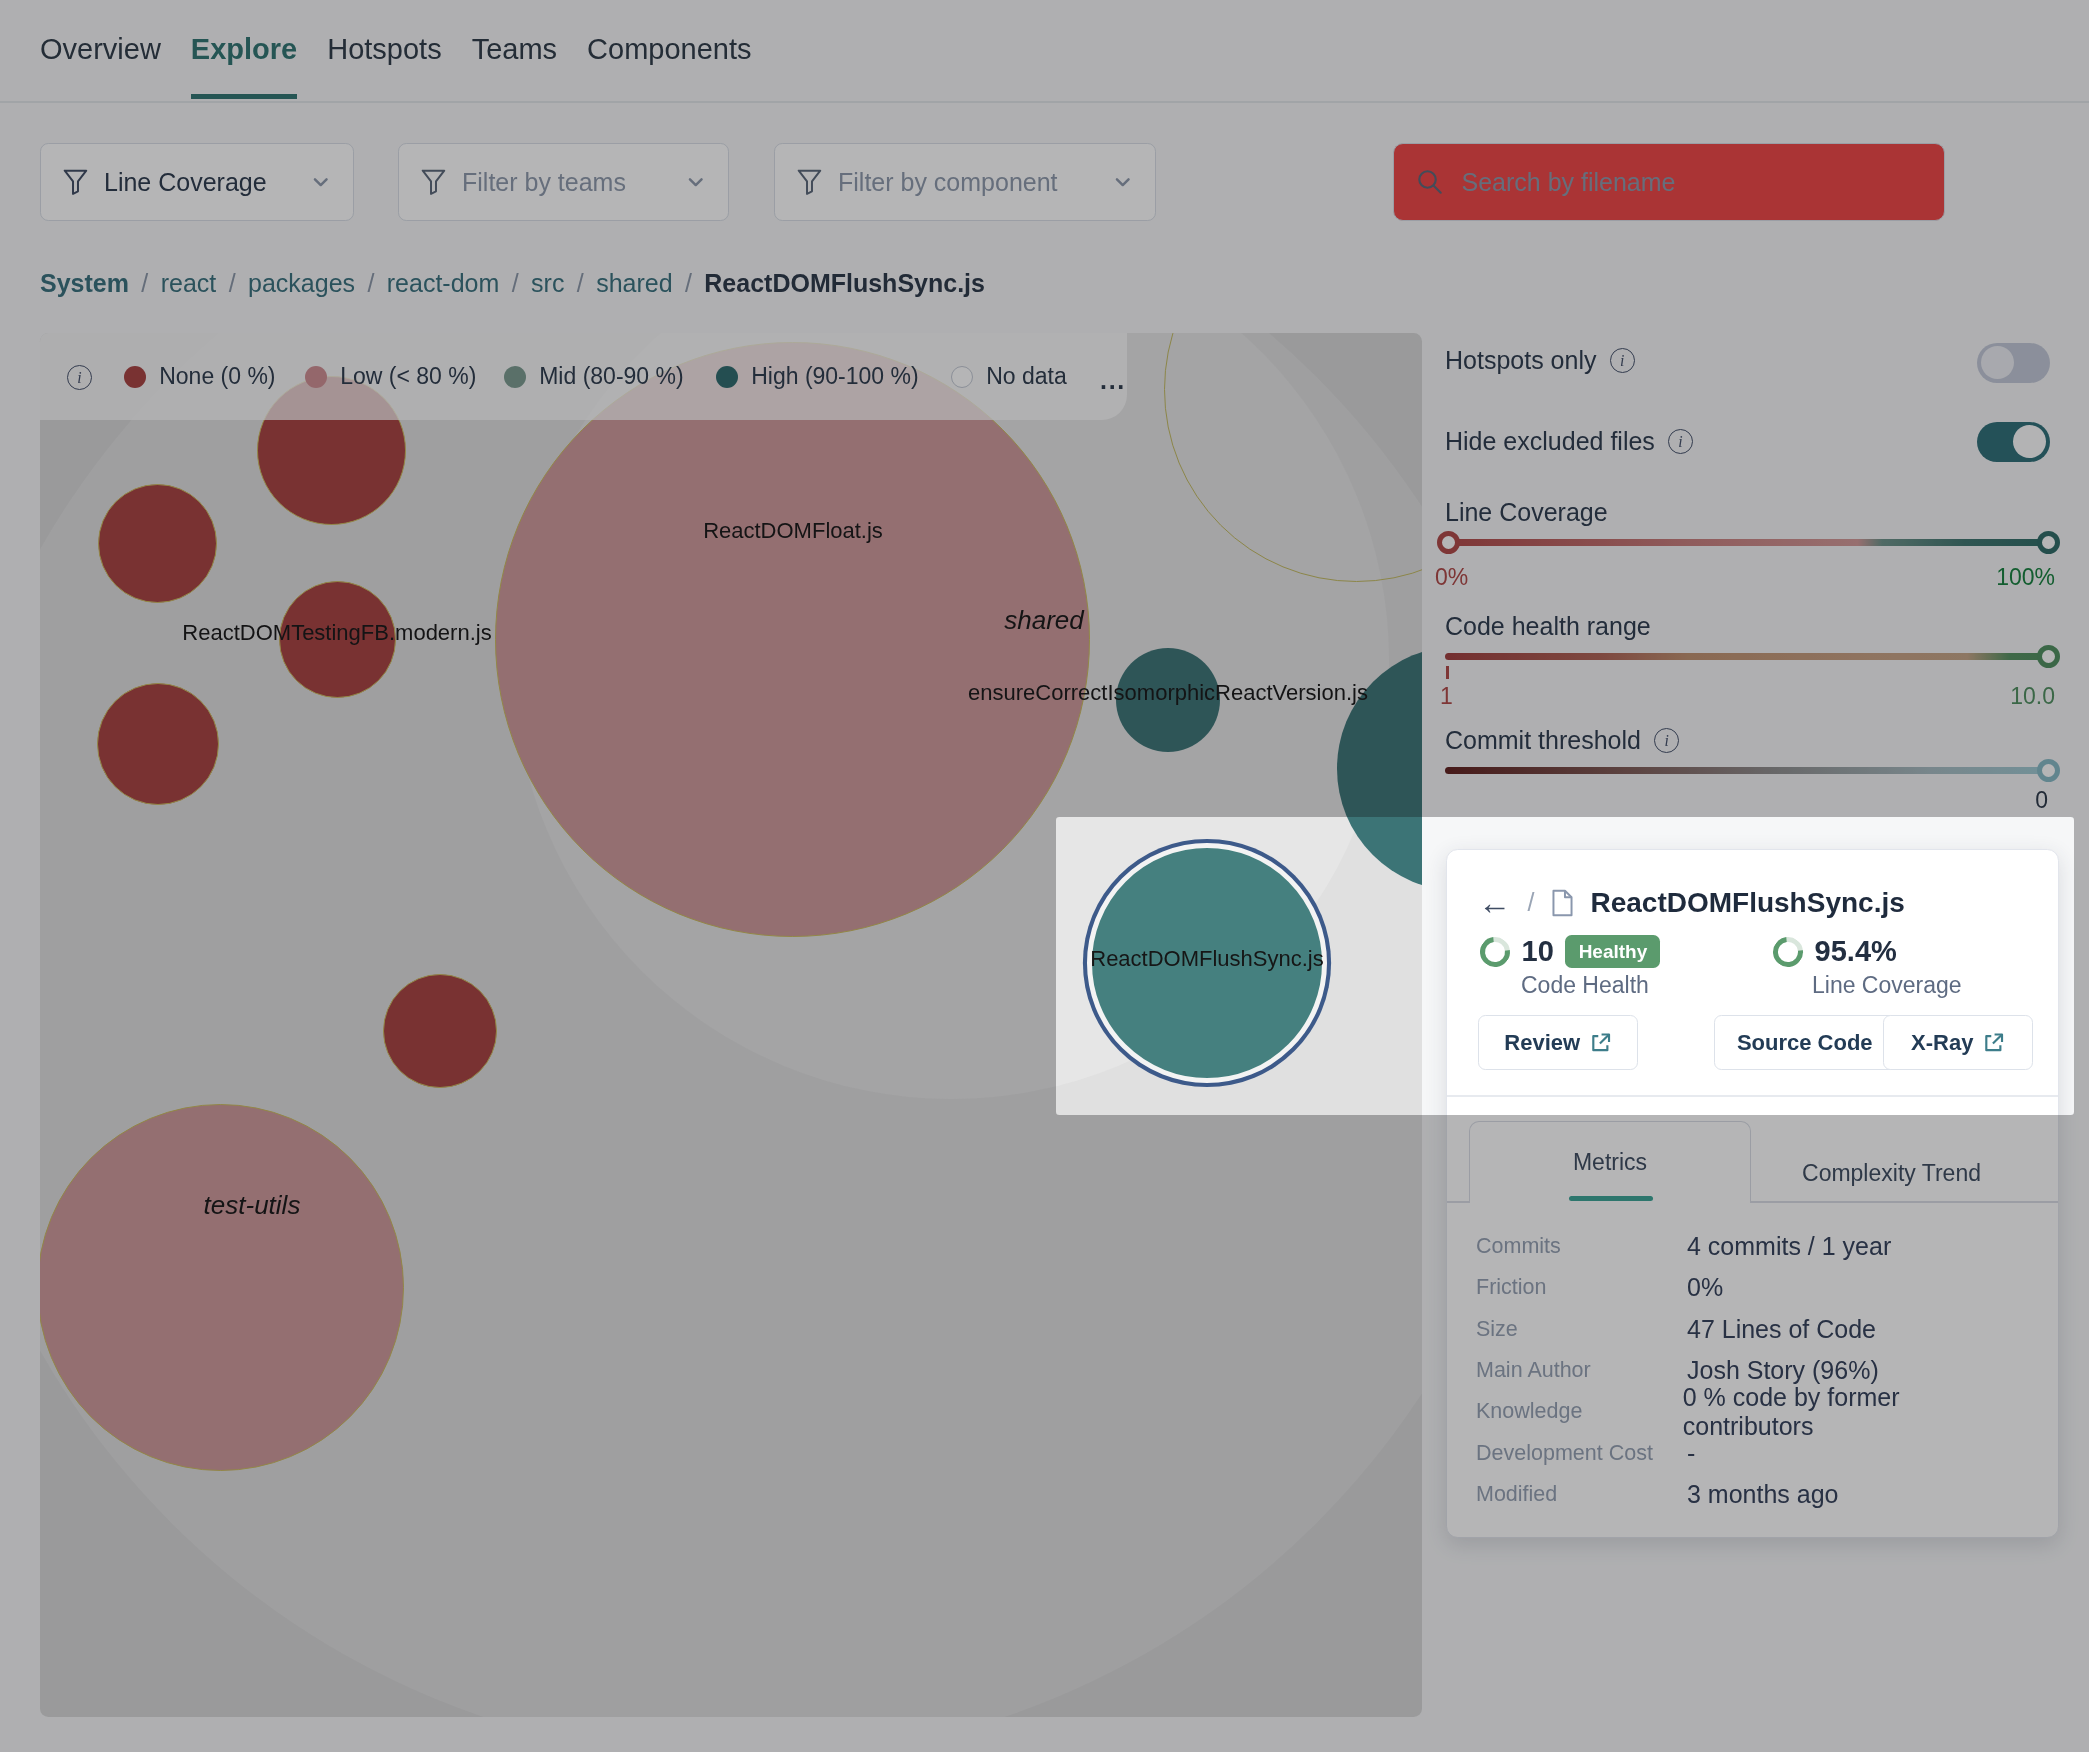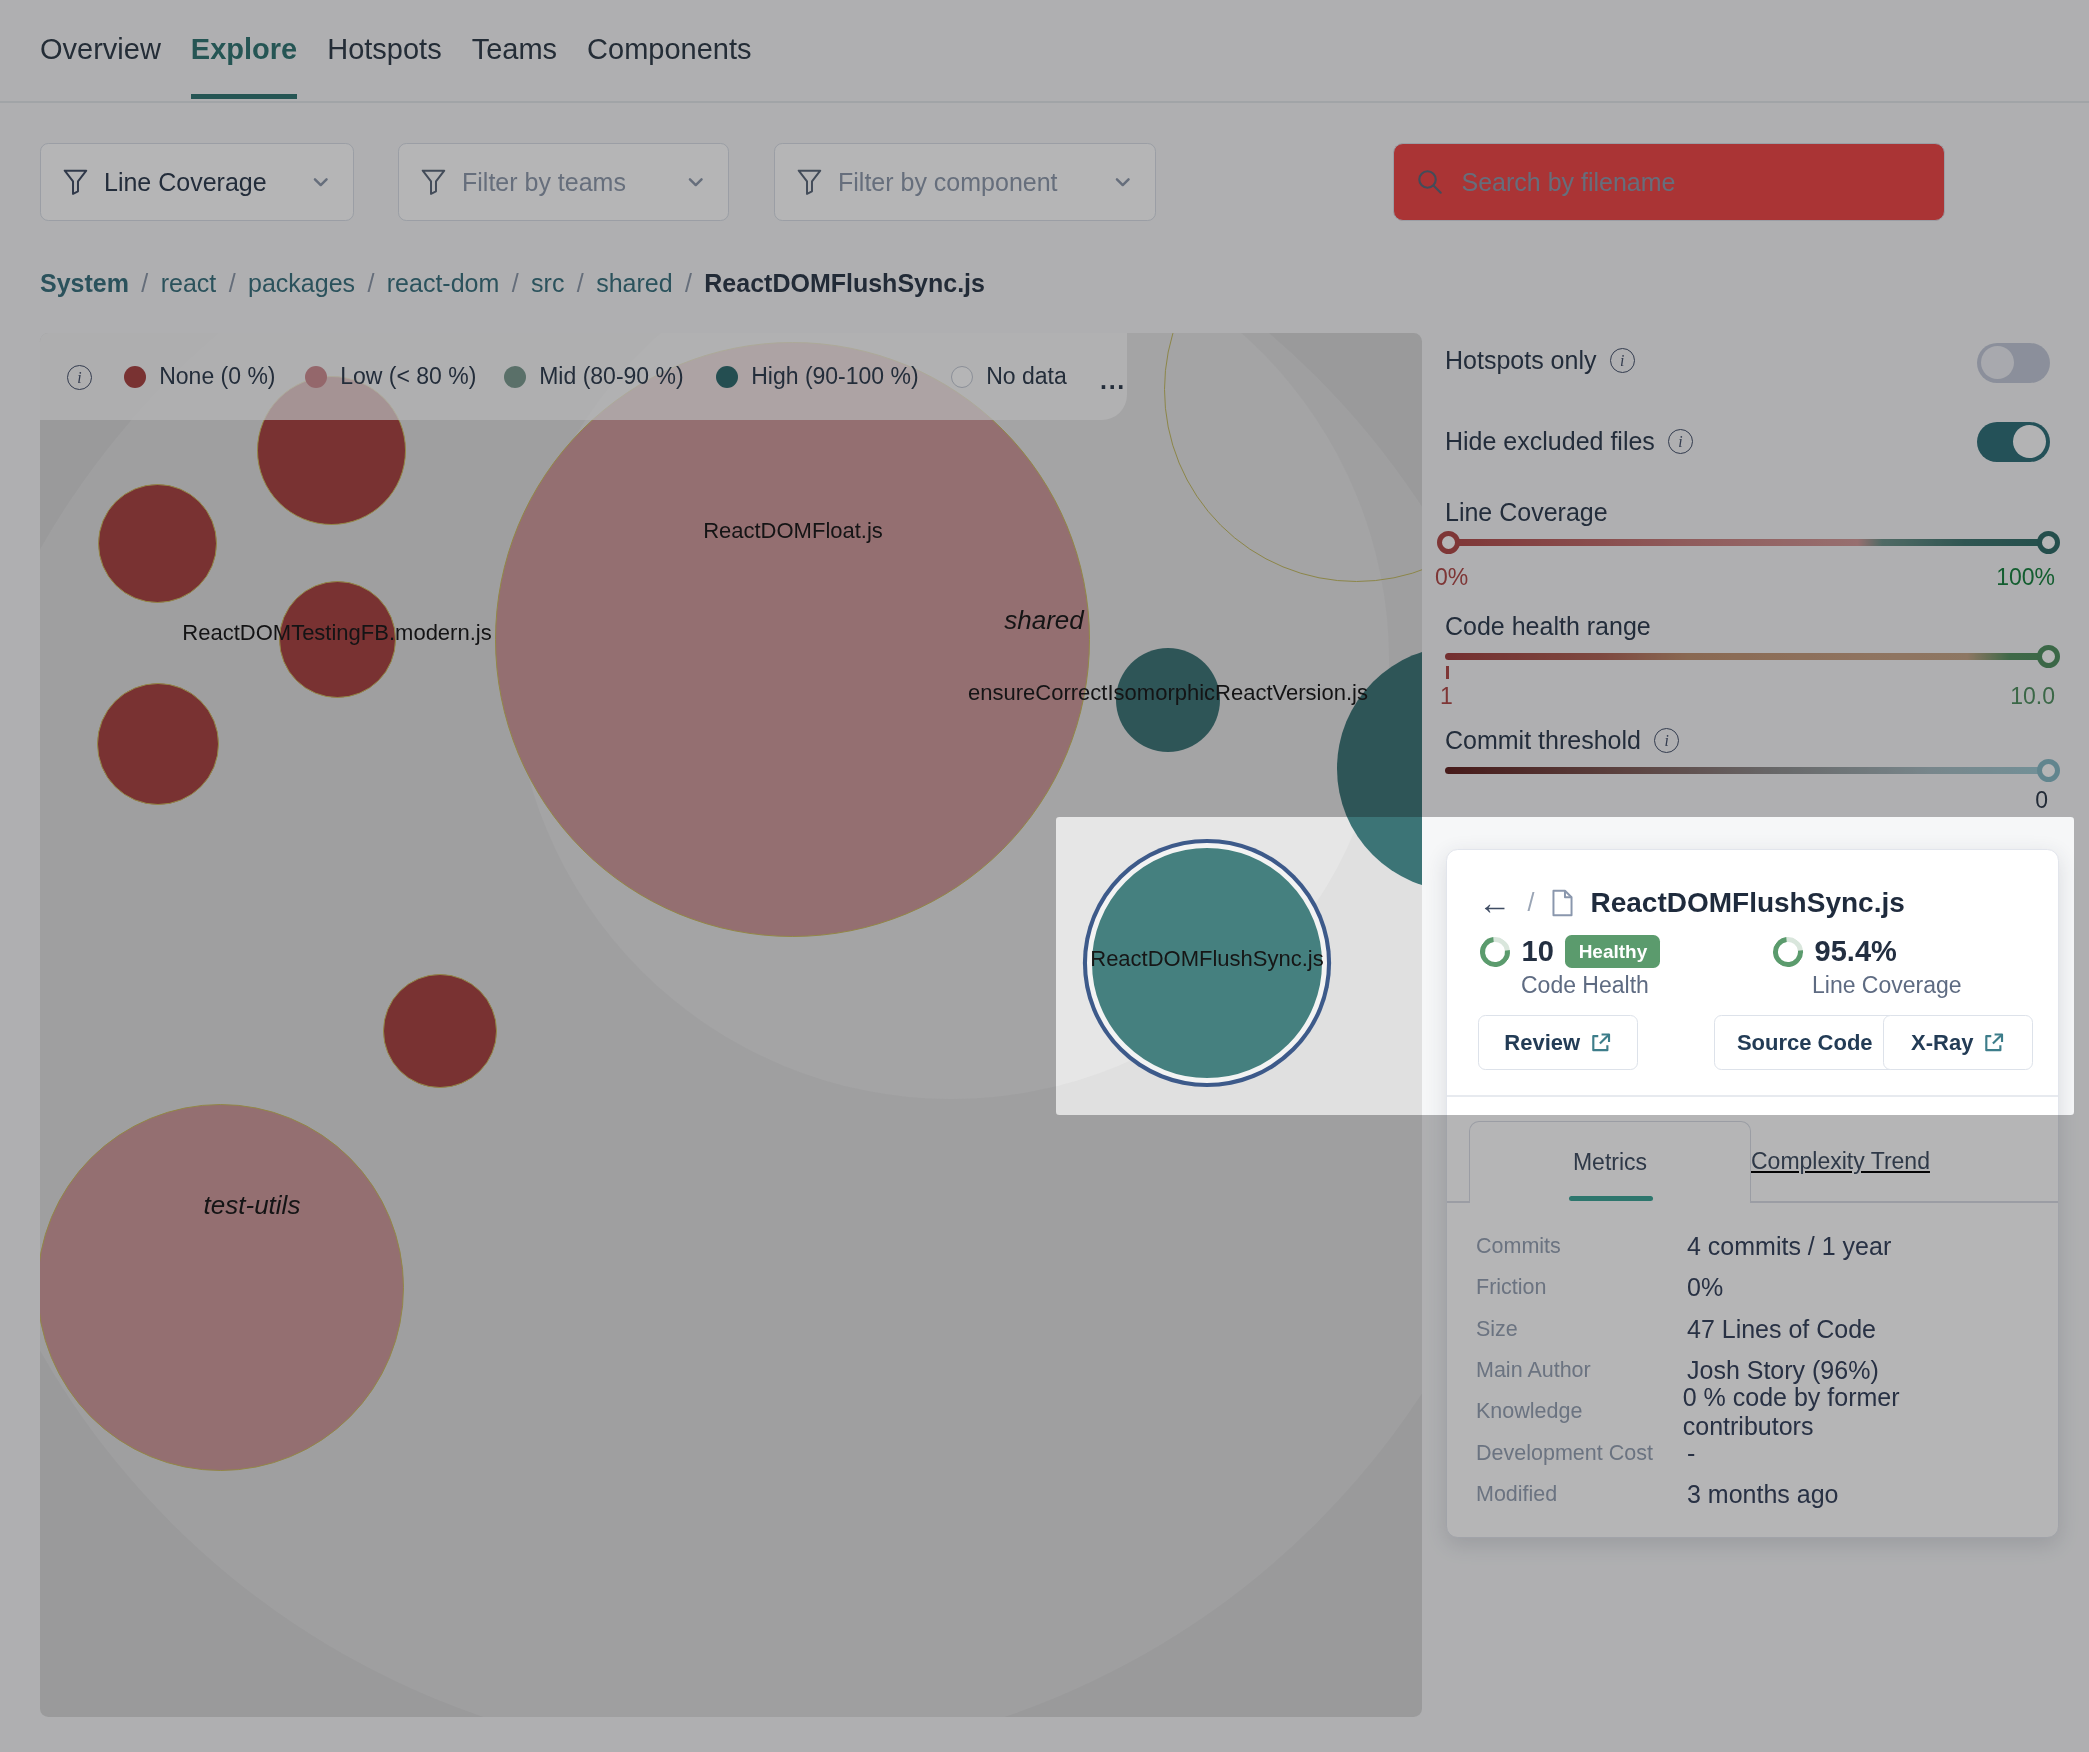--- a/index.html
+++ b/index.html
@@ -80,22 +80,22 @@
     display:flex; align-items:center; justify-content:center; gap:10px; cursor:pointer; }
   .card-btn span { font-size:22px; font-weight:700; color:#233c56; }
   .card-divider { position:absolute; left:0; top:245px; width:100%; height:1.7px; background:#e7eaef; }
 
   .tabs-divider { position:absolute; left:0; top:351px; width:100%; height:1.7px; background:#d9dde5; }
   .tab-active { position:absolute; left:22px; top:271px; width:282px; height:82px; background:#fff;
     border:1.7px solid #d9dde5; border-bottom:none; border-radius:10px 10px 0 0; display:flex;
     align-items:center; justify-content:center; cursor:pointer; }
   .tab-active .bar { position:absolute; left:99px; bottom:1.7px; width:84px; height:5.8px; background:#3aa496; border-radius:3.3px; }
   .tab-label { font-size:23px; color:#3d4c60; }
-  .tab-inactive { position:absolute; left:304px; top:271px; width:281px; height:80px; display:flex;
-    align-items:center; cursor:pointer;text-decoration:underline; }
+  .tab-inactive { position:absolute; left:304px; top:283px; width:281px; height:80px; display:flex;
+    align-items:center; justify-content:center; cursor:pointer; }
 
   .metric-row { position:absolute; left:29px; width:554px; height:41px; display:flex; align-items:center; }
   .metric-label { width:211px; font-size:21.5px; color:#94a0b2; }
   .metric-value { font-size:25px; color:#33405a; }
 
   
   .dim-overlay { position:absolute; left:1056px; top:817px; width:1018px; height:298px; border-radius:3.3px;
     box-shadow:0 0 0 4959px rgba(15,16,20,0.31); pointer-events:none; z-index:40; }
 
   svg { display:block; }

